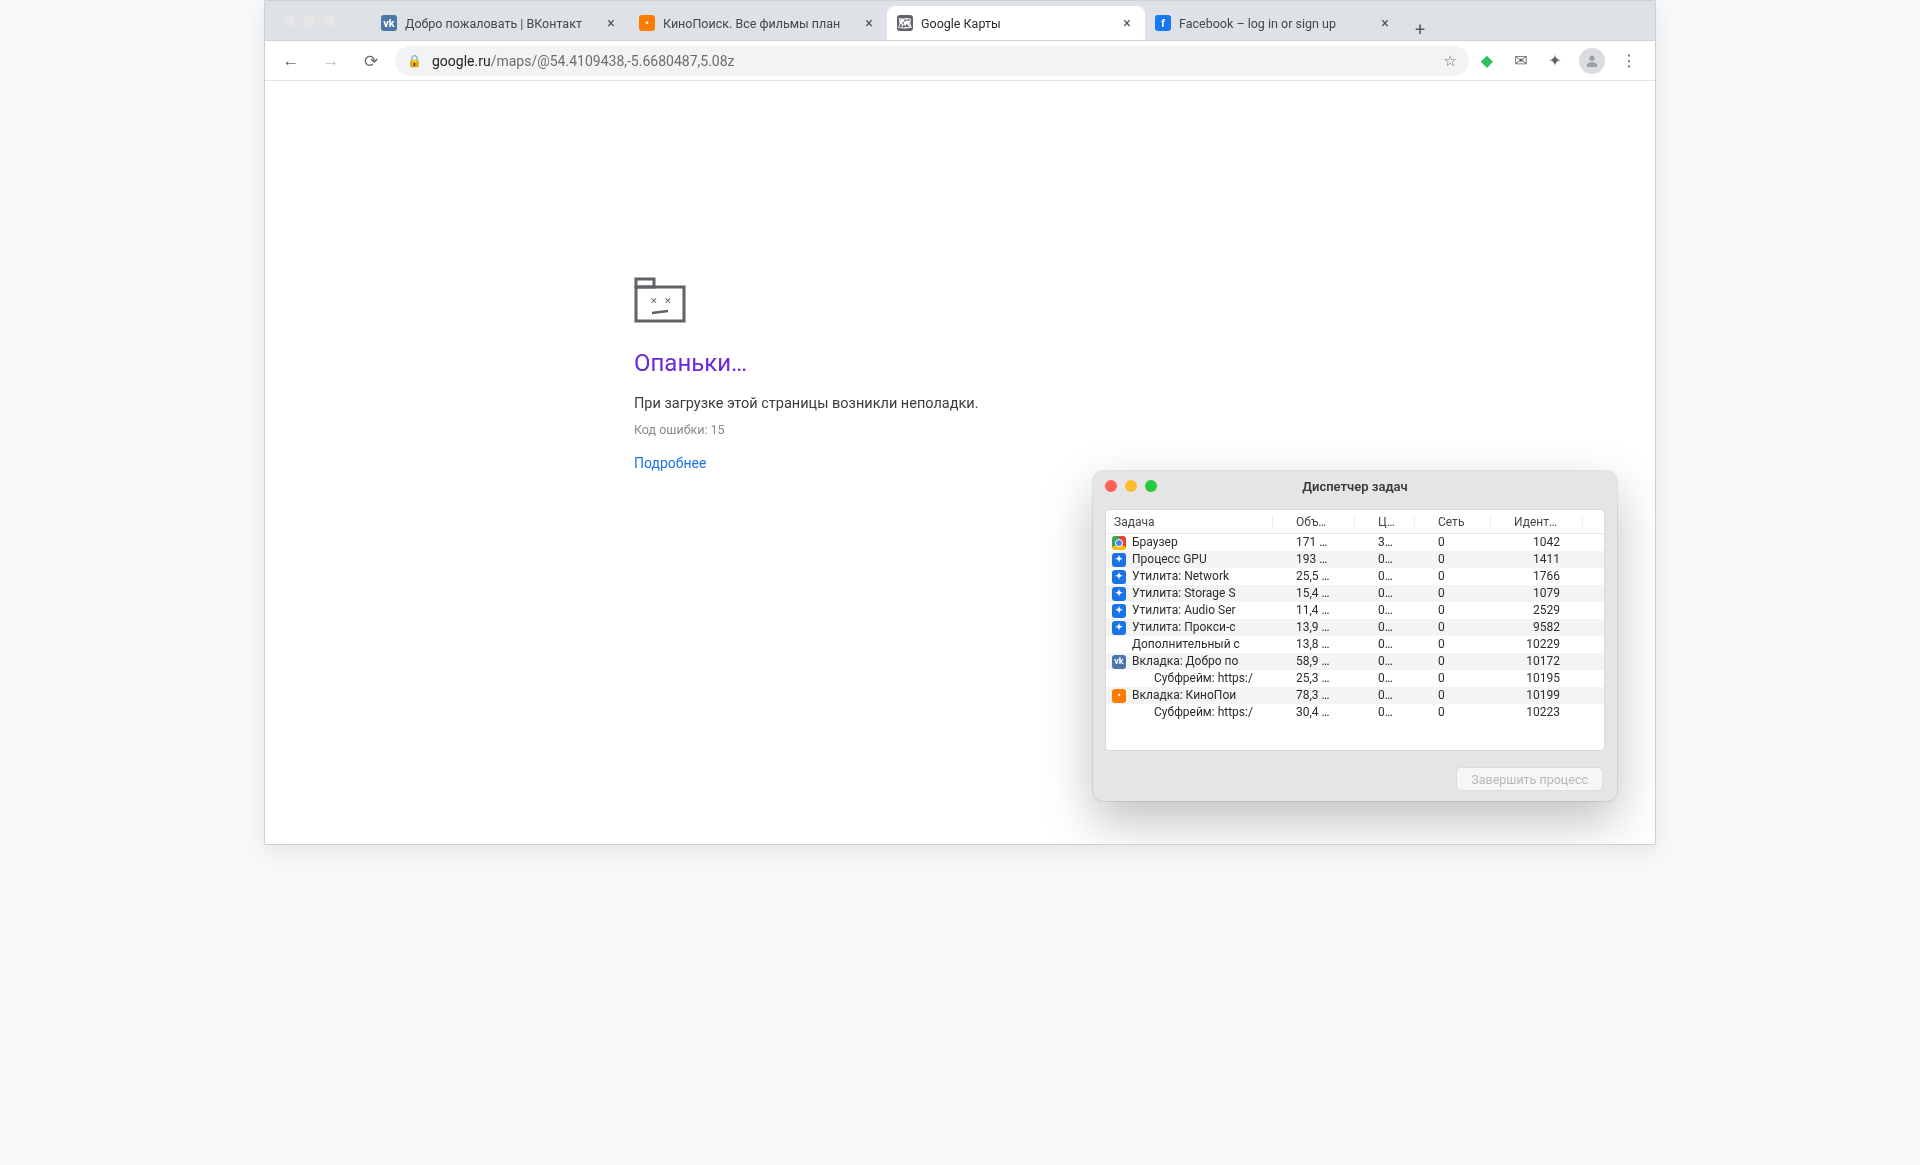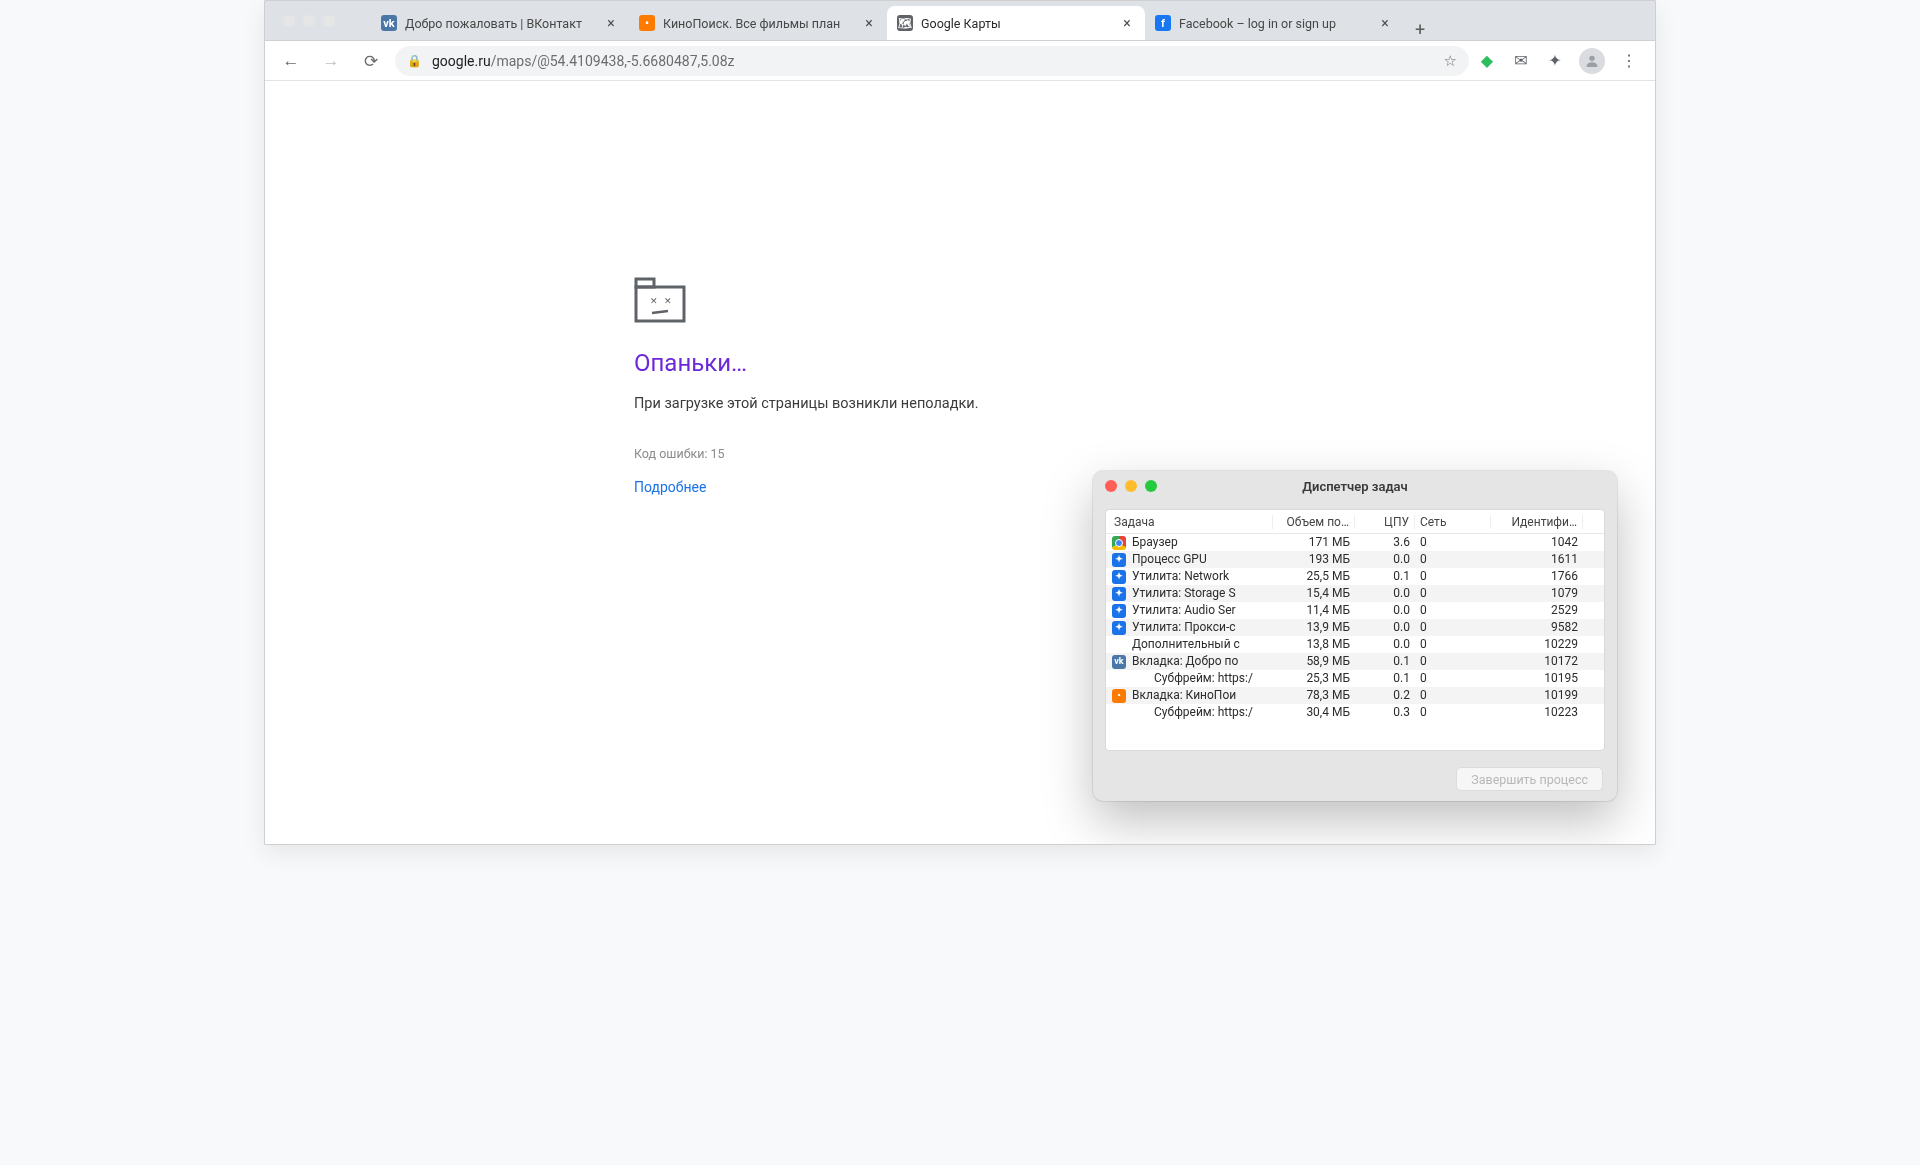--- a/index.html
+++ b/index.html
@@ -24,36 +24,36 @@
 .omnibox .url .path{color:#6d6d6d}
 .omnibox .star{color:#6f6f6f;font-size:15px}
 .actions{display:flex;align-items:center;gap:14px;padding-right:6px}
 .actico{width:20px;height:20px;display:flex;align-items:center;justify-content:center;color:#5f6368;font-size:16px}
 .avatar{width:26px;height:26px;border-radius:50%;background:#dadce0;display:flex;align-items:center;justify-content:center;color:#9aa0a6}
 .content{position:absolute;left:0;right:0;top:80px;bottom:0;background:#fff}
 .sadpage{position:absolute;left:369px;top:196px;width:620px}
 .sadicon{width:52px;height:44px;margin-bottom:28px;position:relative}
 .sadicon svg{display:block}
 .h1{font-size:24px;color:#6d28d9;margin:0 0 18px 0;font-weight:400}
-.sub{font-size:14.5px;color:#3c3c3c;margin-bottom:34px}
+.sub{font-size:14.5px;color:#3c3c3c;margin-bottom:10px}
 .code{font-size:12.5px;color:#8b8b8b;margin-bottom:16px}
 .link{color:#1a73e8;font-size:14px}
 
 
 .tm{position:absolute;left:828px;top:390px;width:524px;height:330px;background:#e5e5e5;border-radius:10px;box-shadow:0 20px 50px rgba(0,0,0,.25),0 0 0 1px rgba(0,0,0,.08)}
 .tm-titlebar{height:30px;display:flex;align-items:center;justify-content:center;position:relative;font-size:13px;font-weight:600;color:#3a3a3a}
 .tm-traffic{position:absolute;left:12px;top:9px;display:flex;gap:8px}
 .tm-traffic .d{width:12px;height:12px;border-radius:50%}
 .tm-traffic .r{background:#ff5f56}
 .tm-traffic .y{background:#ffbd2e}
 .tm-traffic .g{background:#27c93f}
 .tm-body{position:absolute;left:12px;right:12px;top:38px;bottom:50px;background:#fff;border:1px solid #d9d9d9;border-radius:4px;overflow:hidden}
 .tm-head,.tm-row{display:flex;align-items:center;font-size:12px}
 .tm-head{height:24px;border-bottom:1px solid #e8e8e8;color:#444;font-weight:400}
-.tm-head>div,.tm-row>div{padding:0 5px;overflow:hidden;white-space:nowrap;text-overflow:ellipsis}
+.tm-head>div,.tm-row>div{padding:0 23px;overflow:hidden;white-space:nowrap;text-overflow:ellipsis}
 .c-task{width:167px;display:flex;align-items:center;gap:6px}
 .c-mem{width:82px;text-align:right;justify-content:flex-end}
 .c-cpu{width:60px;text-align:right;justify-content:flex-end}
 .c-net{width:76px;justify-content:flex-end}
 .c-id{width:92px;text-align:right;justify-content:flex-end}
 .tm-head .c-task{padding-left:8px;display:block}
 .tm-head>div{border-right:1px solid #eee}
 .tm-rows{height:calc(100% - 24px);overflow:hidden}
 .tm-row{height:17px;line-height:17px;color:#2c2c2c}
 .tm-row:nth-child(even){background:#f4f4f4}
@@ -170,21 +170,21 @@
               <div class="c-id">1042</div>
             </div>
             <div class="tm-row">
               <div class="c-task">
                 <span class="rfav" style="background:#1a73e8">✦</span>
                 <span>Процесс GPU</span>
               </div>
               <div class="c-mem">193 МБ</div>
               <div class="c-cpu">0.0</div>
               <div class="c-net">0</div>
-              <div class="c-id">1611</div>
+              <div class="c-id">1411</div>
             </div>
             <div class="tm-row">
               <div class="c-task">
                 <span class="rfav" style="background:#1a73e8">✦</span>
                 <span>Утилита: Network</span>
               </div>
               <div class="c-mem">25,5 МБ</div>
               <div class="c-cpu">0.1</div>
               <div class="c-net">0</div>
               <div class="c-id">1766</div>

